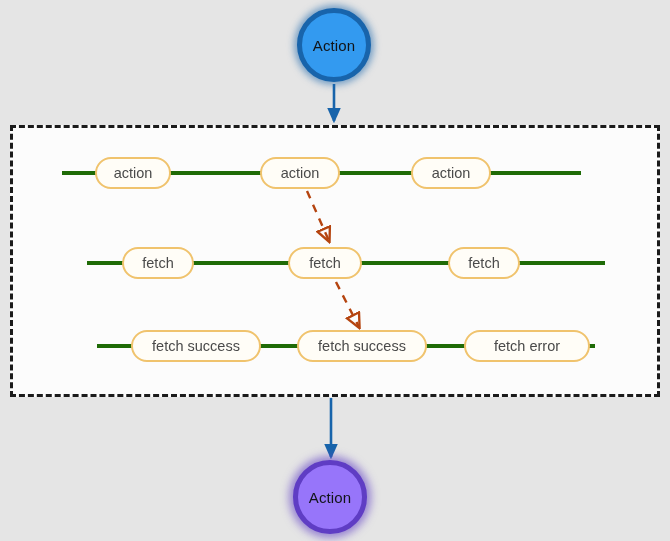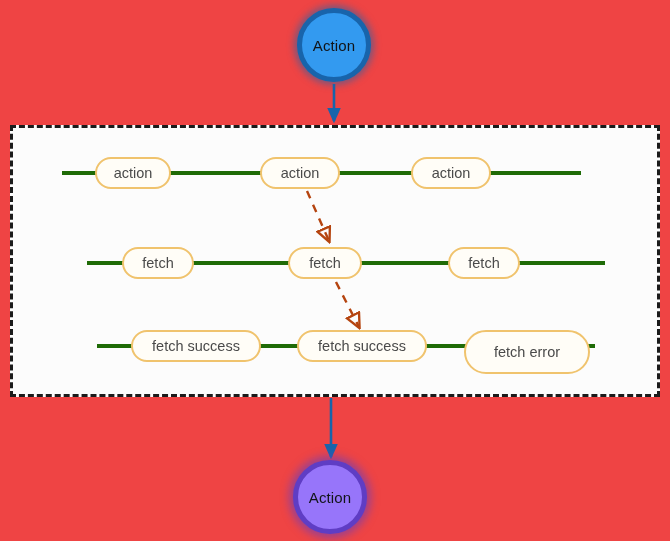--- a/index.html
+++ b/index.html
@@ -8,21 +8,21 @@
     padding: 0;
     background: #ffffff;
   }
   body {
     font-family: "Liberation Sans", sans-serif;
   }
   #stage {
     position: relative;
     width: 670px;
     height: 541px;
-    background: #ef4444;
+    background: #e5e5e5;
     overflow: hidden;
   }
   #stage svg.layer {
     position: absolute;
     left: 0;
     top: 0;
     width: 670px;
     height: 541px;
   }
   .node-circle {
@@ -121,18 +121,18 @@
       </div>
       <div class="pill" style="left: 448px; top: 247px; width: 72px; height: 32px; border-color: rgb(240, 195, 109); background: rgb(255, 253, 247); color: rgb(74, 74, 74);">
         <span class="pill-label">fetch</span>
       </div>
       <div class="pill" style="left: 131px; top: 330px; width: 130px; height: 32px; border-color: rgb(240, 195, 109); background: rgb(255, 253, 247); color: rgb(74, 74, 74);">
         <span class="pill-label">fetch success</span>
       </div>
       <div class="pill" style="left: 297px; top: 330px; width: 130px; height: 32px; border-color: rgb(240, 195, 109); background: rgb(255, 253, 247); color: rgb(74, 74, 74);">
         <span class="pill-label">fetch success</span>
       </div>
-      <div class="pill" style="left: 464px; top: 330px; width: 126px; height: 44px; border-color: rgb(240, 195, 109); background: rgb(255, 253, 247); color: rgb(74, 74, 74);">
+      <div class="pill" style="left: 464px; top: 330px; width: 126px; height: 32px; border-color: rgb(240, 195, 109); background: rgb(255, 253, 247); color: rgb(74, 74, 74);">
         <span class="pill-label">fetch error</span>
       </div>
     </div>
 
 </div>
 
 </body></html>

